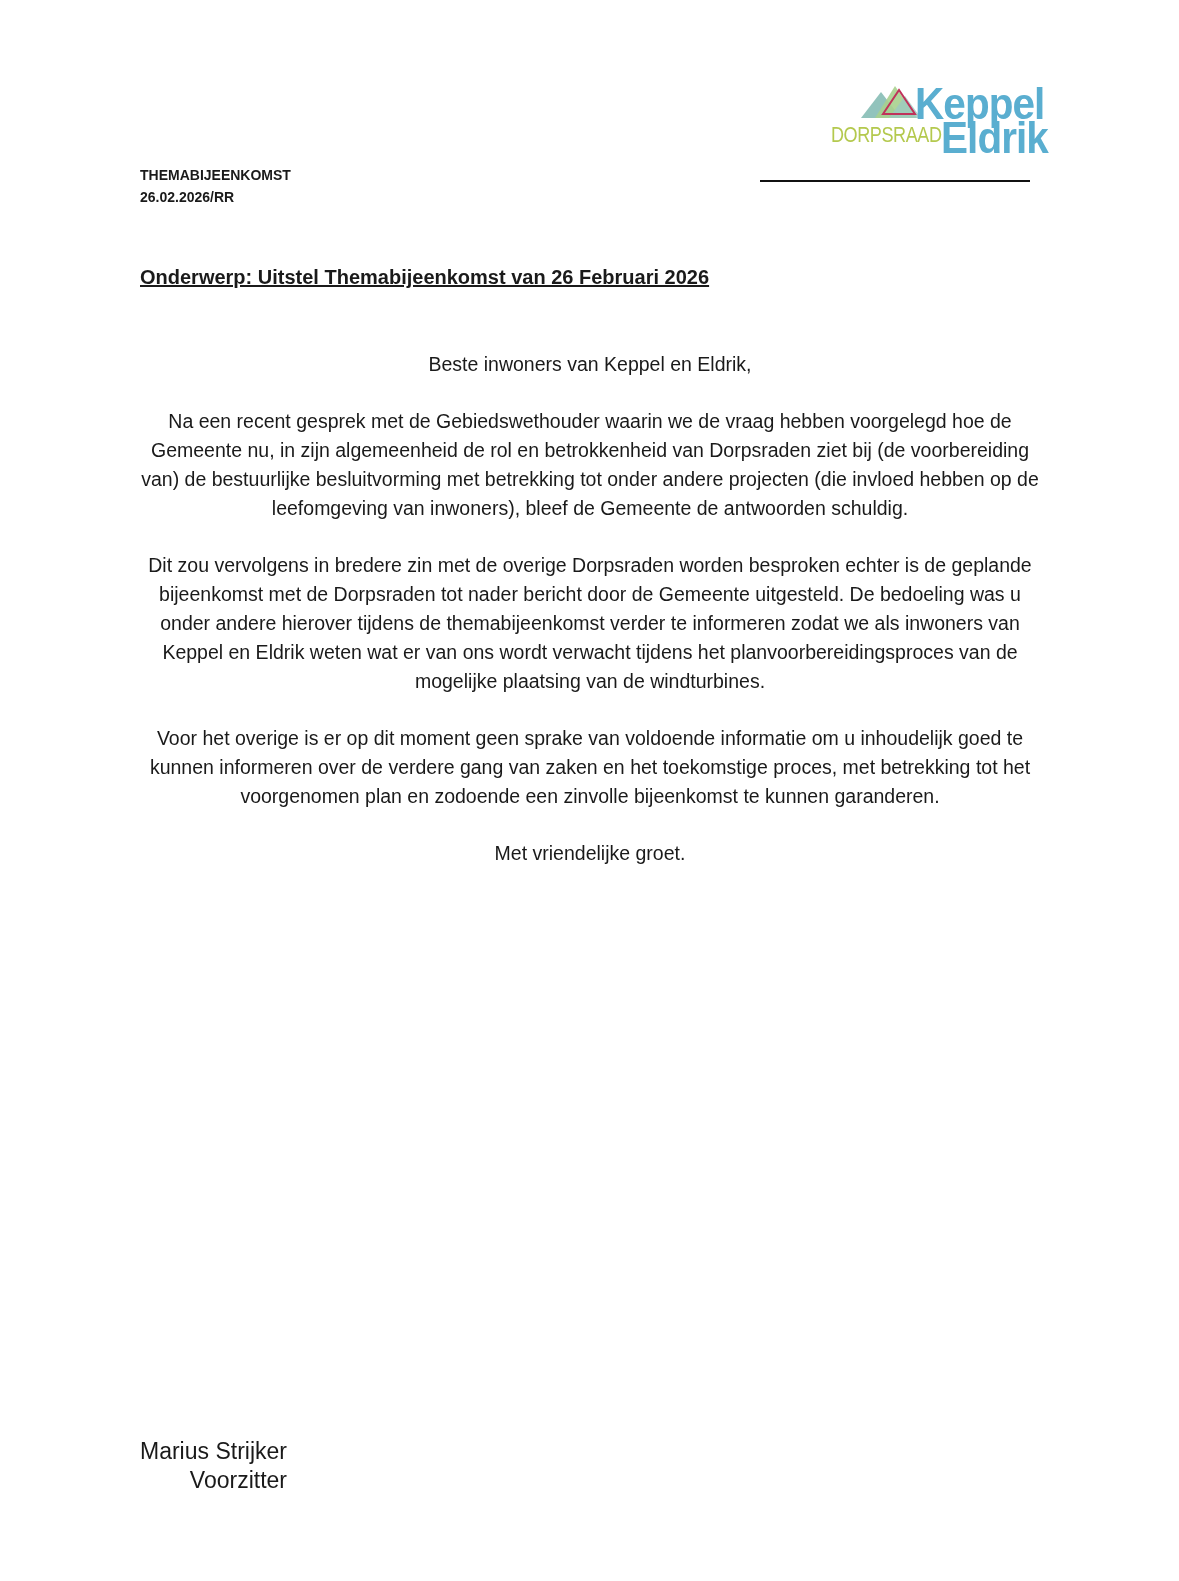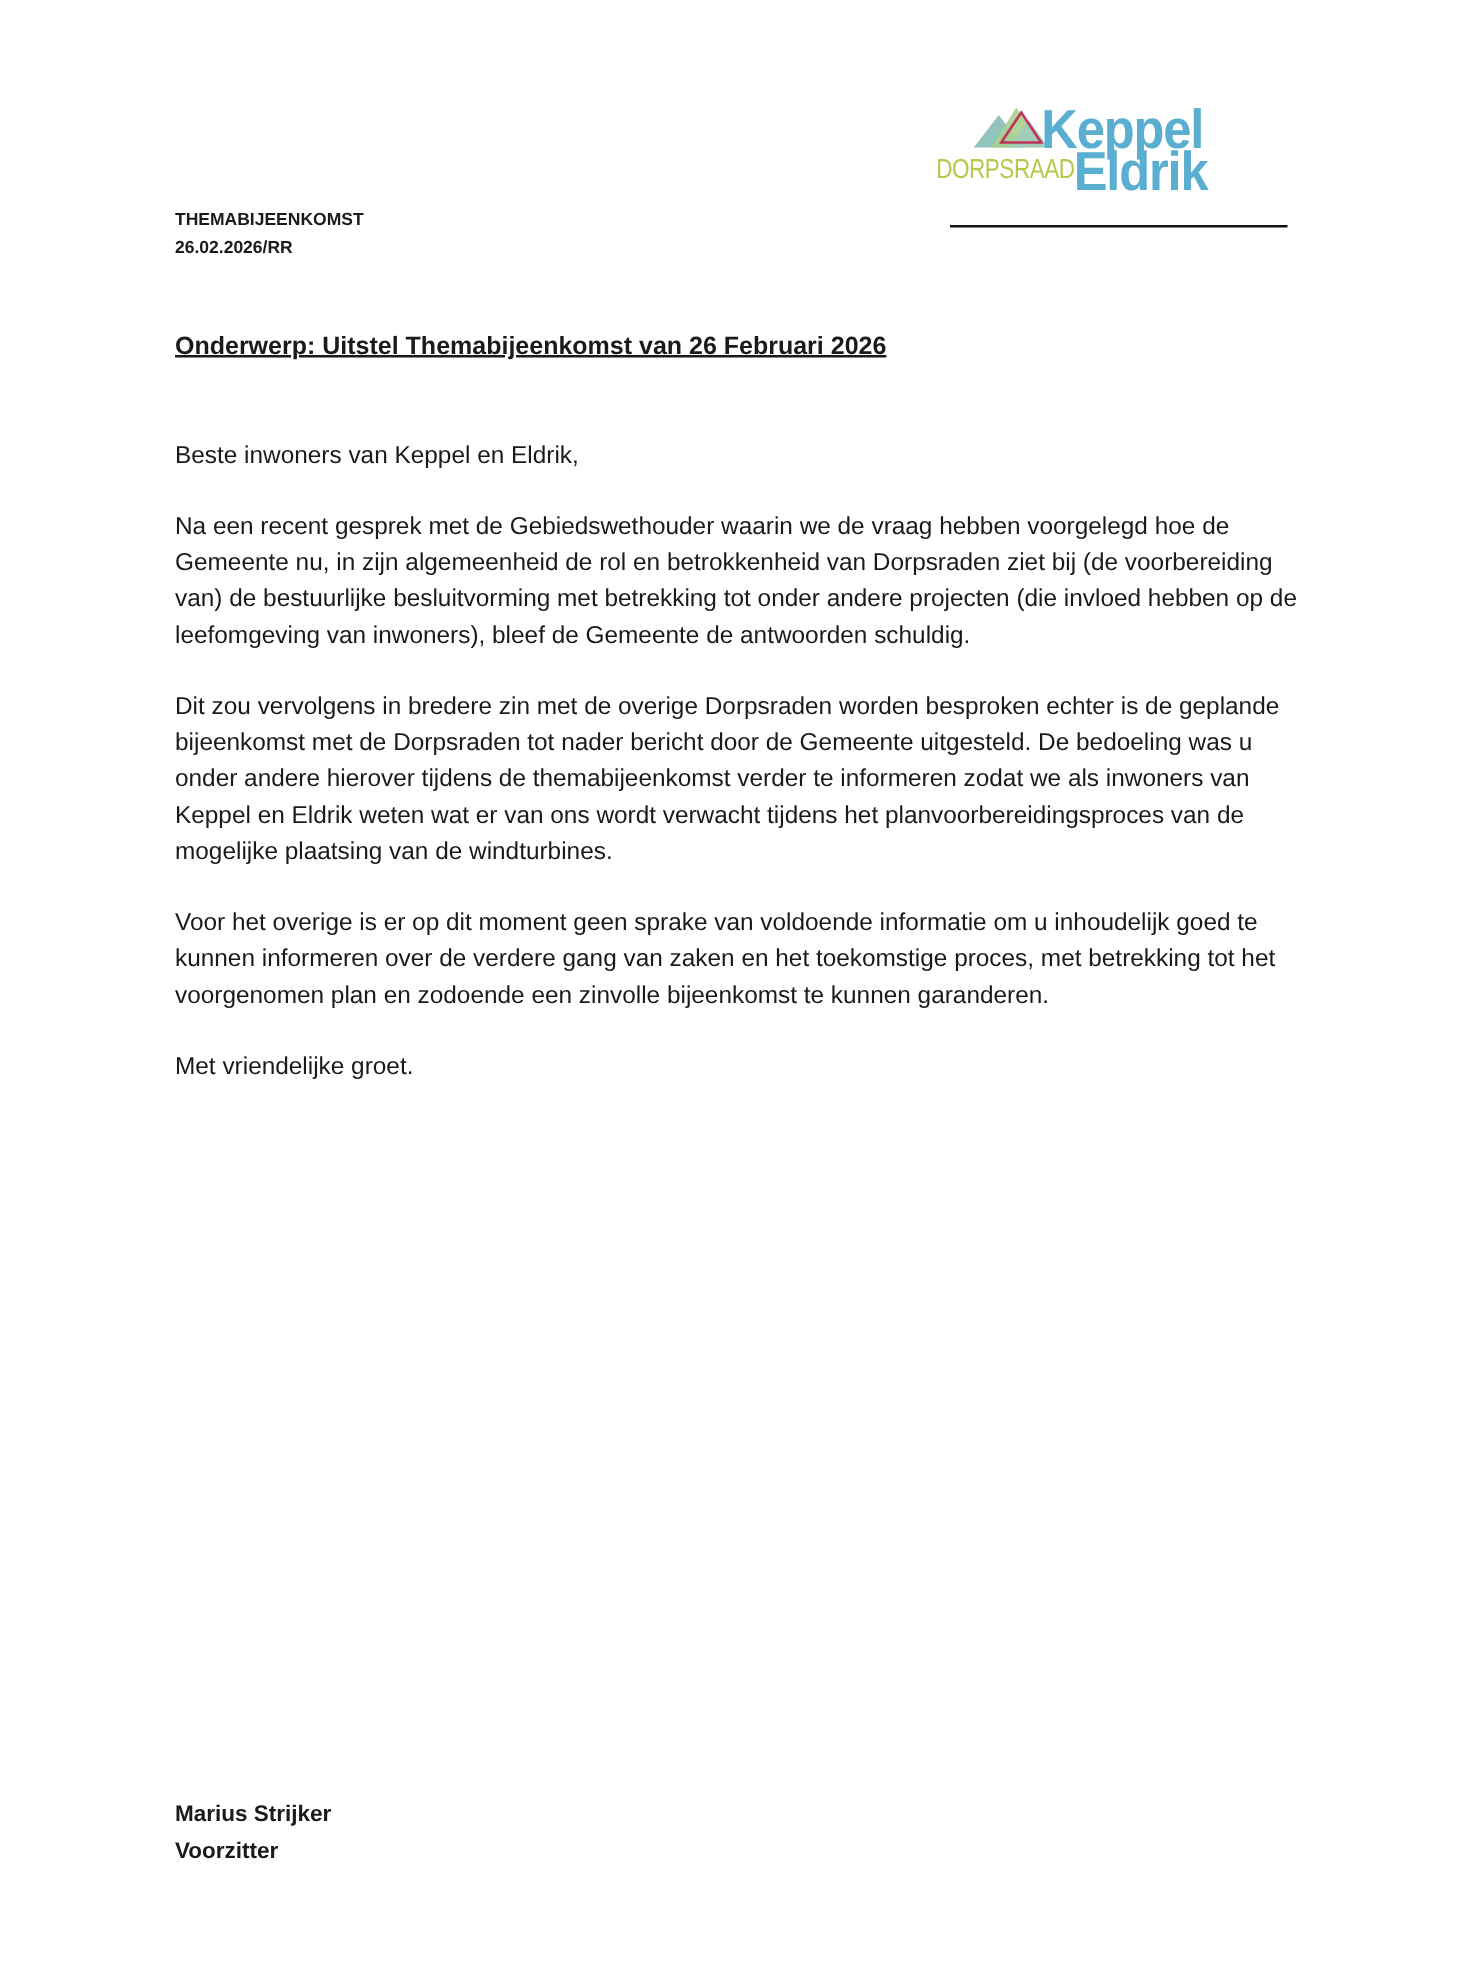--- a/index.html
+++ b/index.html
@@ -7,21 +7,21 @@
       width: 1179px;
       height: 1581px;
       position: relative;
       overflow: hidden;
       font-family: "Liberation Sans", "DejaVu Sans", sans-serif;
       color: #1a1a1a;
     }
     .page { position: absolute; left: 0; top: 0; width: 1179px; height: 1581px; }
 
     
-    .logo { position: absolute; left: 749px; top: 84px; width: 240px; height: 72px; }
+    .logo { position: absolute; left: 831px; top: 84px; width: 240px; height: 72px; }
     .logo-mountains { position: absolute; left: 30px; top: 0; width: 70px; height: 36px; }
     .logo-dorpsraad {
       position: absolute; left: 0; top: 38px;
       font-family: "Liberation Sans Narrow", "Liberation Sans", sans-serif;
       font-size: 22px; letter-spacing: -0.5px;
       color: #b4c94e; transform: scaleX(0.82); transform-origin: left center;
       white-space: nowrap;
     }
     .logo-keppel, .logo-eldrik {
       position: absolute; font-weight: 700; color: #5aaed0;
@@ -42,25 +42,25 @@
 
     .subject {
       position: absolute; left: 140px; top: 264px;
       font-weight: 700; font-size: 20px; line-height: 26px; text-decoration: underline;
     }
 
     .body {
       position: absolute; left: 140px; top: 350px; width: 900px;
       font-size: 19.5px; line-height: 29px;
     }
-    .body p { margin: 0 0 28px 0; }
+    .body p { margin: 0 0 28px 0; text-align: center; }
 
     .signature {
       position: absolute; left: 140px; top: 1437px;
-      font-weight: 700; font-size: 18px; line-height: 29px;
+      font-weight: 400; font-size: 23px; line-height: 29px; text-align: right;
     }
     .signature div { display: block; }
   </style>
 </head>
 <body>
 
 <div class="page">
 
   <div class="logo">
     <svg class="logo-mountains" viewBox="0 0 70 36">

